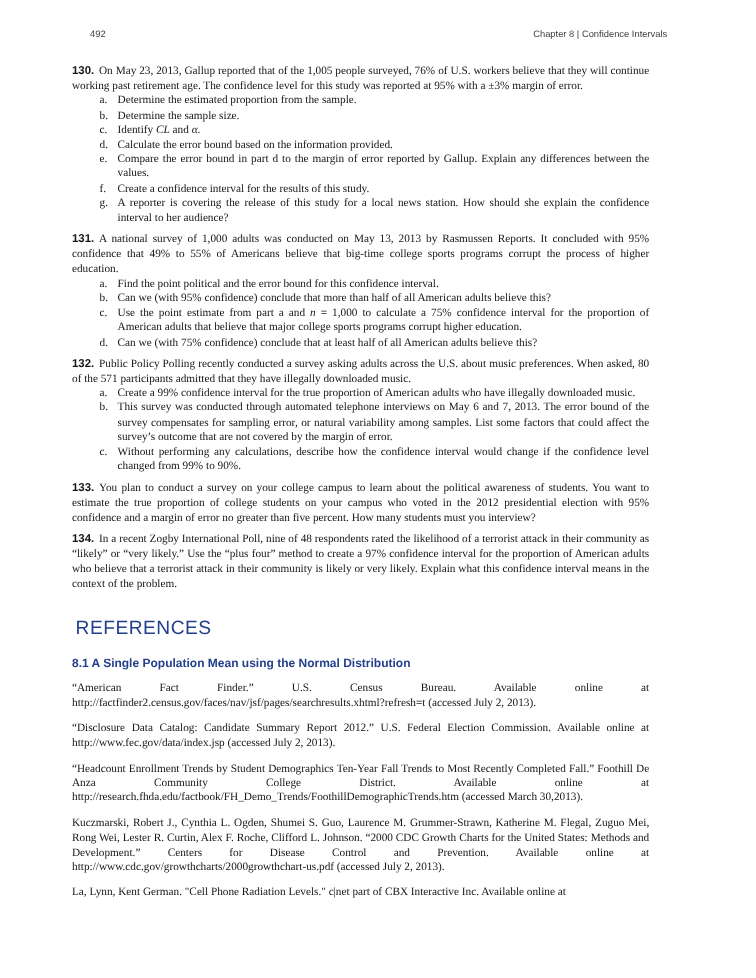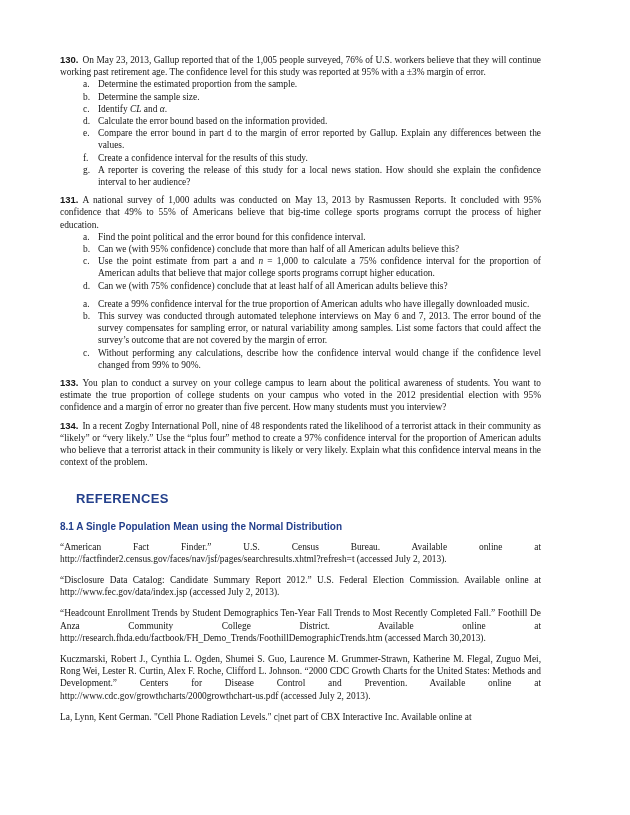--- a/index.html
+++ b/index.html
@@ -54,24 +54,24 @@
   .item .ltr {
     flex: 0 0 15px;
     margin-left: 23px;
   }
   .item .txt {
     flex: 1;
     text-align: justify;
   }
   .var { font-style: italic; }
   .refs-title {
-    margin: 22px 0 0 16px;
+    margin: 22px 0 0 3px;
     font-family: "Liberation Sans", sans-serif;
-    font-weight: bold;
-    font-size: 13px;
+    font-weight: normal;
+    font-size: 16px;
     letter-spacing: 0.4px;
     color: #24408c;
   }
   .refs-sec {
     margin: 15px 0 0 0;
     font-family: "Liberation Sans", sans-serif;
     font-weight: bold;
     font-size: 10px;
     color: #24408c;
   }
@@ -89,20 +89,24 @@
     font-family: "Liberation Sans", sans-serif;
     font-size: 7.4px;
     color: #9c9c9c;
   }
 </style>
 </head>
 <body>
 
 <div class="page">
 
+  <div class="running-head">
+    <span>492</span>
+    <span>Chapter 8 | Confidence Intervals</span>
+  </div>
 
   <div class="content">
 
     <div class="prob-block">
       <p class="prob-intro"><b class="pnum">130.</b><span>On May 23, 2013, Gallup reported that of the 1,005 people surveyed, 76% of U.S. workers believe that they will continue working past retirement age. The confidence level for this study was reported at 95% with a ±3% margin of error.</span></p>
       <div class="item">
         <span class="ltr">a.</span>
         <span class="txt">Determine the estimated proportion from the sample.</span>
       </div>
       <div class="item">
@@ -145,20 +149,21 @@
         <span class="ltr">c.</span>
         <span class="txt"><span>Use the point estimate from part a and </span><span class="var">n</span><span> = 1,000 to calculate a 75% confidence interval for the proportion of American adults that believe that major college sports programs corrupt higher education.</span></span>
       </div>
       <div class="item">
         <span class="ltr">d.</span>
         <span class="txt">Can we (with 75% confidence) conclude that at least half of all American adults believe this?</span>
       </div>
     </div>
 
     <div class="prob-block">
+      <p class="prob-intro"><b class="pnum">132.</b><span>Public Policy Polling recently conducted a survey asking adults across the U.S. about music preferences. When asked, 80 of the 571 participants admitted that they have illegally downloaded music.</span></p>
       <div class="item">
         <span class="ltr">a.</span>
         <span class="txt">Create a 99% confidence interval for the true proportion of American adults who have illegally downloaded music.</span>
       </div>
       <div class="item">
         <span class="ltr">b.</span>
         <span class="txt">This survey was conducted through automated telephone interviews on May 6 and 7, 2013. The error bound of the survey compensates for sampling error, or natural variability among samples. List some factors that could affect the survey’s outcome that are not covered by the margin of error.</span>
       </div>
       <div class="item">
         <span class="ltr">c.</span>

